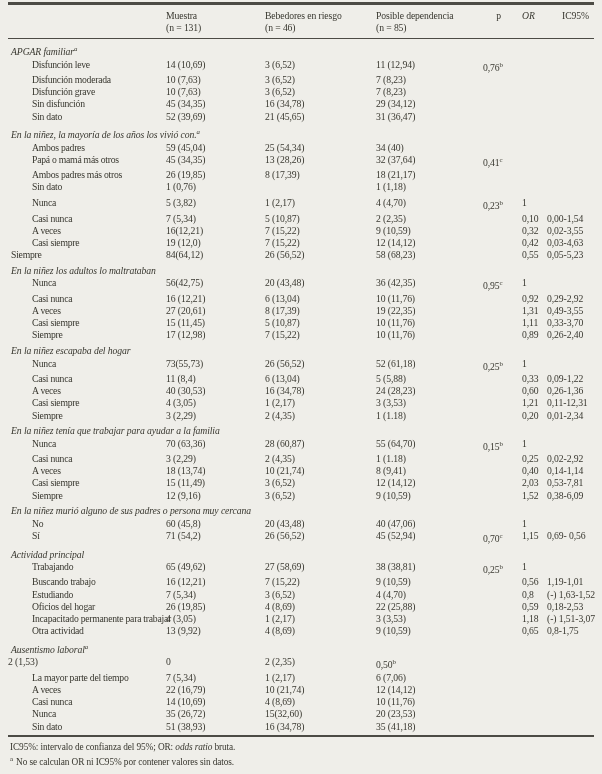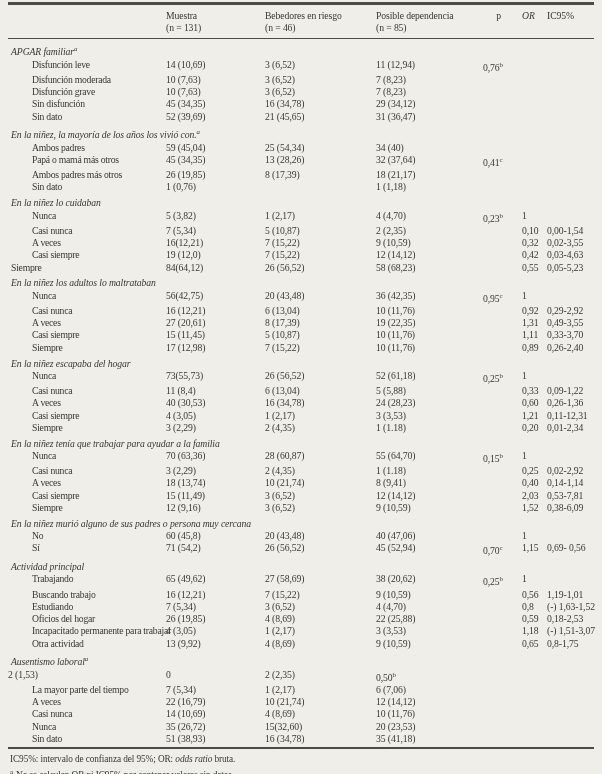--- a/index.html
+++ b/index.html
@@ -19,21 +19,21 @@
   .rule-foot { height: 1.8px; margin-top: 2px; }
 
   .grid {
     display: grid;
     grid-template-columns: 158px 99px 111px 107px 31px 33px 47px;
   }
   .thead { padding: 5px 0 3px 0; line-height: 12.5px; }
   .hcell span { display: block; white-space: nowrap; }
   .h-p  { text-align: center; }
   .h-or { padding-left: 8px; font-style: italic; }
-  .h-ic { padding-right: 5px; }
+  .h-ic { text-align: right; padding-right: 5px; }
 
   .tbody { padding-top: 1px; }
   .section { margin-top: 3.6px; }
   .section-title {
     font-style: italic;
     padding-left: 3px;
     line-height: 12.25px;
     white-space: nowrap;
   }
   .row { line-height: 12.25px; }
@@ -172,21 +172,20 @@
           <div class="cell c-label"><span>Sin dato</span></div>
           <div class="cell c-m"><span>1 (0,76)</span></div>
           <div class="cell c-b"><span></span></div>
           <div class="cell c-d"><span>1 (1,18)</span></div>
           <div class="cell c-p"><span></span></div>
           <div class="cell c-or"><span></span></div>
           <div class="cell c-ic"><span></span></div>
         </div>
       </div>
       <div class="section">
-        <div class="section-title"><span>En la niñez lo cuidaban</span></div>
         <div class="grid row">
           <div class="cell c-label"><span>Nunca</span></div>
           <div class="cell c-m"><span>5 (3,82)</span></div>
           <div class="cell c-b"><span>1 (2,17)</span></div>
           <div class="cell c-d"><span>4 (4,70)</span></div>
           <div class="cell c-p"><span>0,23</span><sup>b</sup></div>
           <div class="cell c-or"><span>1</span></div>
           <div class="cell c-ic"><span></span></div>
         </div>
         <div class="grid row">
@@ -390,21 +389,21 @@
           <div class="cell c-or"><span>1,15</span></div>
           <div class="cell c-ic"><span>0,69- 0,56</span></div>
         </div>
       </div>
       <div class="section">
         <div class="section-title"><span>Actividad principal</span></div>
         <div class="grid row">
           <div class="cell c-label"><span>Trabajando</span></div>
           <div class="cell c-m"><span>65 (49,62)</span></div>
           <div class="cell c-b"><span>27 (58,69)</span></div>
-          <div class="cell c-d"><span>38 (20,62)</span></div>
+          <div class="cell c-d"><span>38 (38,81)</span></div>
           <div class="cell c-p"><span>0,25</span><sup>b</sup></div>
           <div class="cell c-or"><span>1</span></div>
           <div class="cell c-ic"><span></span></div>
         </div>
         <div class="grid row">
           <div class="cell c-label"><span>Buscando trabajo</span></div>
           <div class="cell c-m"><span>16 (12,21)</span></div>
           <div class="cell c-b"><span>7 (15,22)</span></div>
           <div class="cell c-d"><span>9 (10,59)</span></div>
           <div class="cell c-p"><span></span></div>

